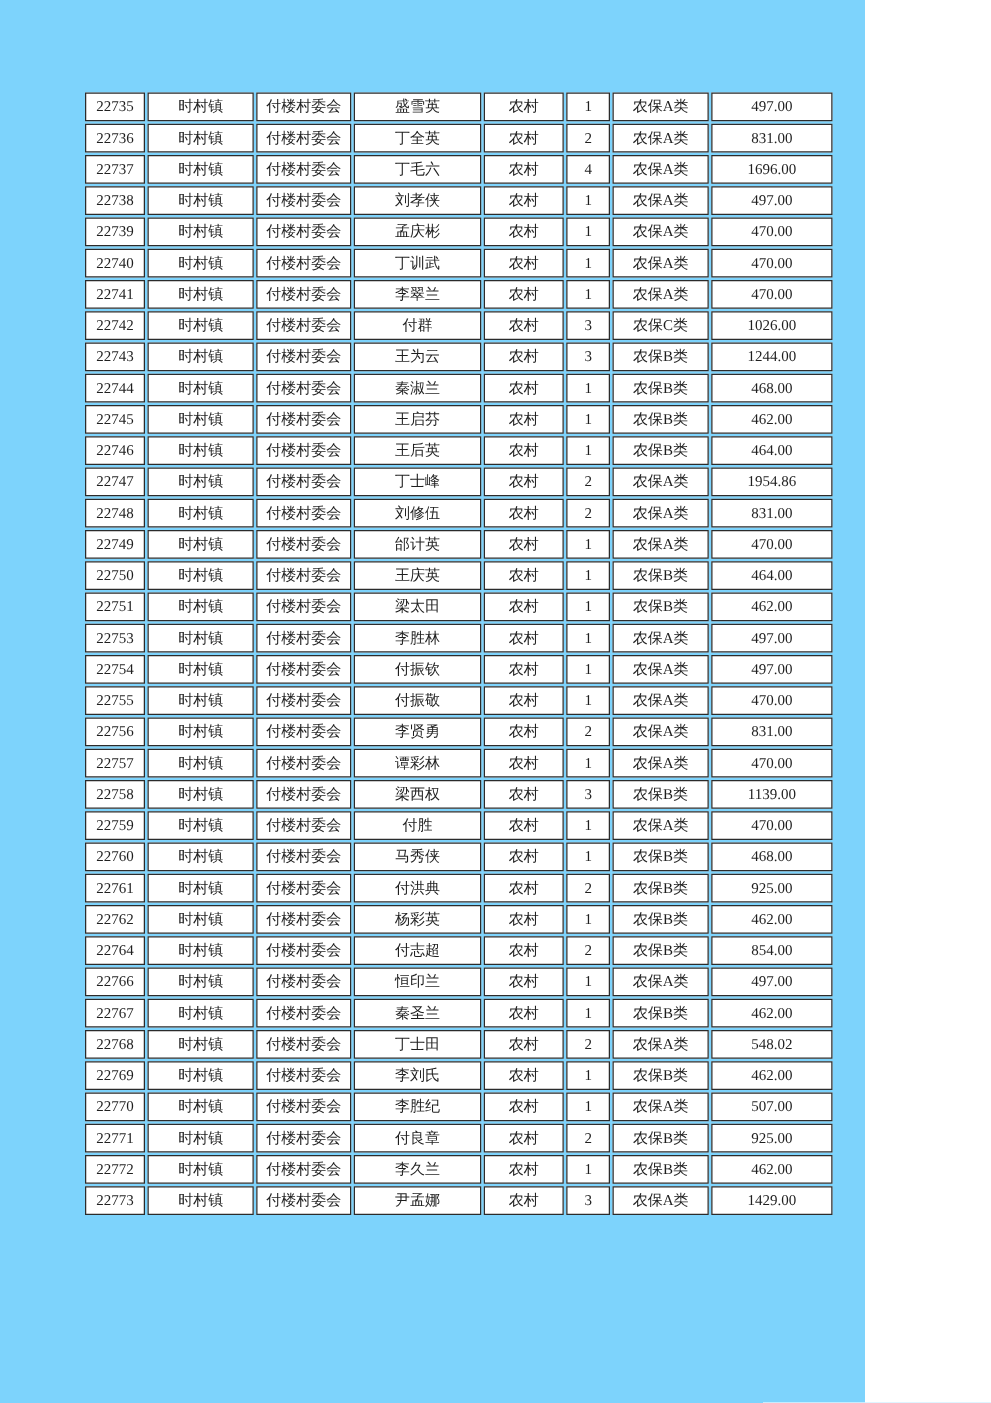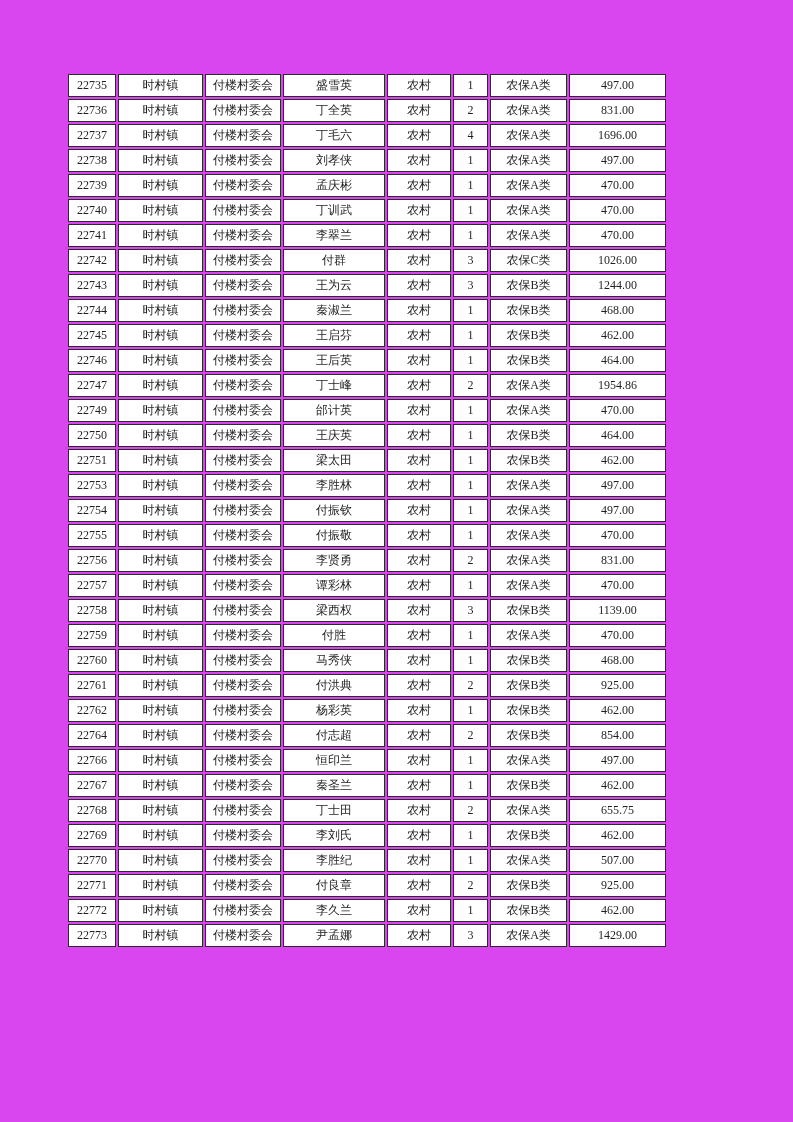--- a/index.html
+++ b/index.html
@@ -2,23 +2,23 @@
 <html><head>
 <meta charset="utf-8">
 <style>
   html, body {
     margin: 0;
     padding: 0;
     background: #ffffff;
   }
   .page {
     position: relative;
-    width: 793px;
+    width: 692px;
     height: 1122px;
-    background: #d946ef;
+    background: #7dd3fc;
     overflow: hidden;
     font-family: "Liberation Serif", "DejaVu Serif", serif;
   }
   table.roster {
     position: absolute;
     left: 66px;
     top: 72px;
     border-collapse: separate;
     border-spacing: 2px;
     table-layout: fixed;
@@ -186,20 +186,30 @@
           <td>22747</td>
           <td>时村镇</td>
           <td>付楼村委会</td>
           <td>丁士峰</td>
           <td>农村</td>
           <td>2</td>
           <td>农保A类</td>
           <td>1954.86</td>
         </tr>
         <tr>
+          <td>22748</td>
+          <td>时村镇</td>
+          <td>付楼村委会</td>
+          <td>刘修伍</td>
+          <td>农村</td>
+          <td>2</td>
+          <td>农保A类</td>
+          <td>831.00</td>
+        </tr>
+        <tr>
           <td>22749</td>
           <td>时村镇</td>
           <td>付楼村委会</td>
           <td>邰计英</td>
           <td>农村</td>
           <td>1</td>
           <td>农保A类</td>
           <td>470.00</td>
         </tr>
         <tr>
@@ -353,21 +363,21 @@
           <td>462.00</td>
         </tr>
         <tr>
           <td>22768</td>
           <td>时村镇</td>
           <td>付楼村委会</td>
           <td>丁士田</td>
           <td>农村</td>
           <td>2</td>
           <td>农保A类</td>
-          <td>655.75</td>
+          <td>548.02</td>
         </tr>
         <tr>
           <td>22769</td>
           <td>时村镇</td>
           <td>付楼村委会</td>
           <td>李刘氏</td>
           <td>农村</td>
           <td>1</td>
           <td>农保B类</td>
           <td>462.00</td>

